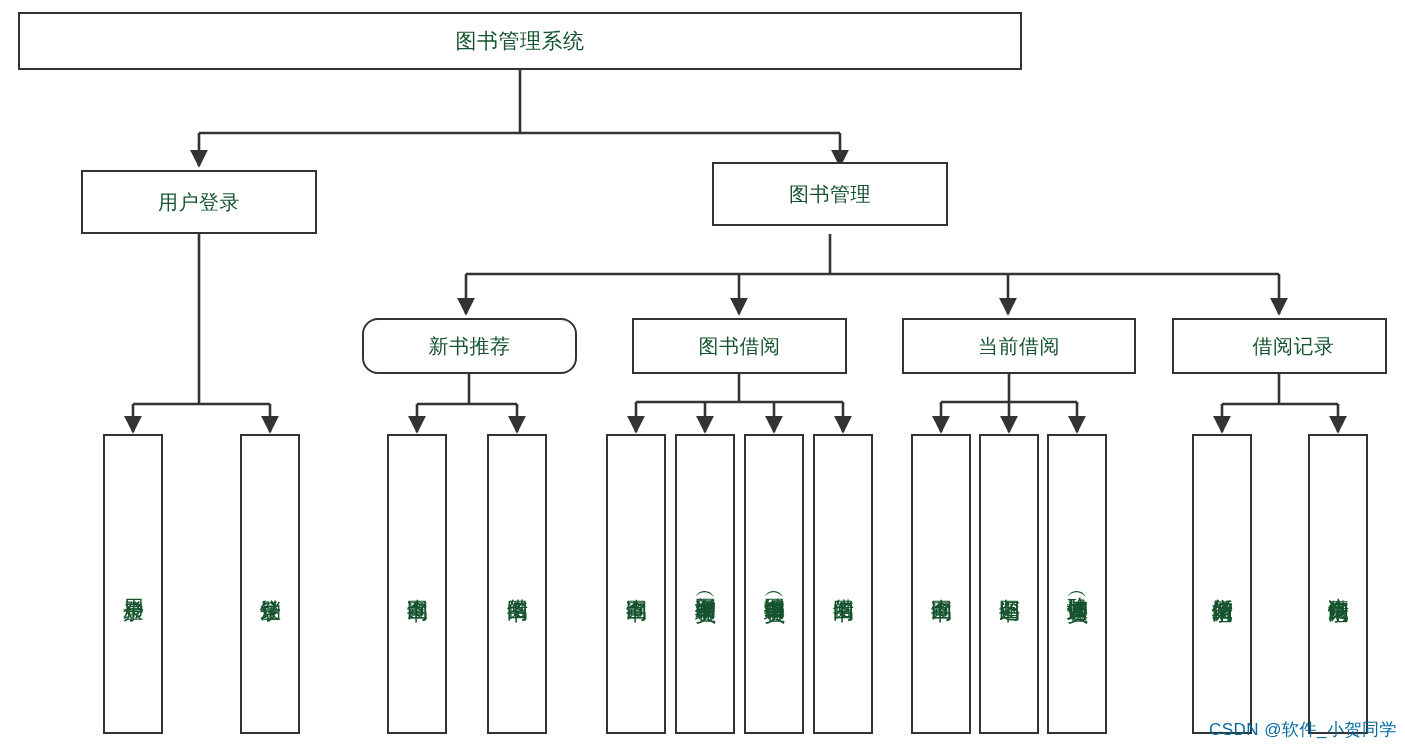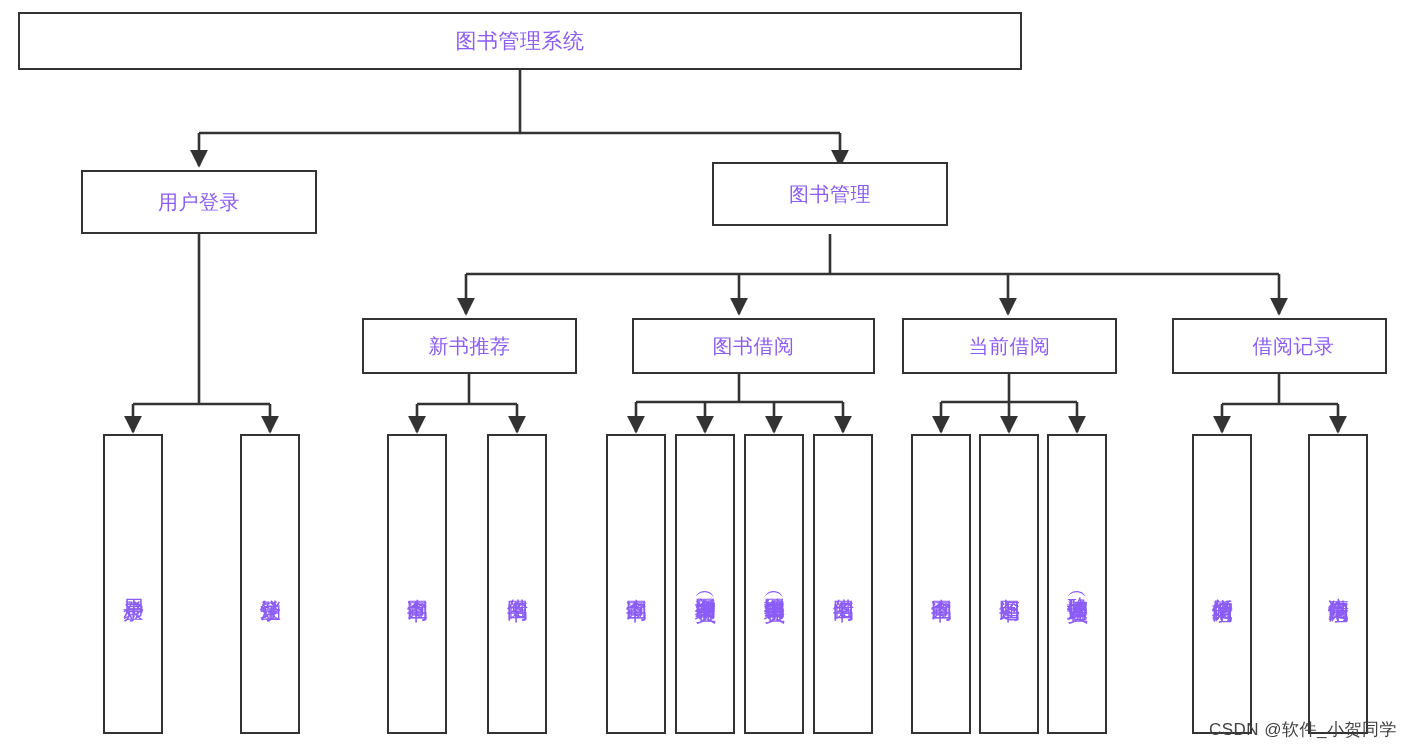--- a/index.html
+++ b/index.html
@@ -29,21 +29,21 @@
     position: absolute;
     box-sizing: border-box;
     background: #ffffff;
     border: 2px solid #333333;
     display: flex;
     align-items: center;
     justify-content: center;
     z-index: 2;
   }
   .node-label {
-    color: #8b5cf6;
+    color: #14532d;
     font-size: 20px;
     line-height: 1.12;
     letter-spacing: 0.5px;
     white-space: nowrap;
     text-align: left;
   }
   .node.root .node-label { font-size: 21px; }
   .node.level2 .node-label { font-size: 20px; }
   .node.level3 .node-label { font-size: 20px; }
   .node.leaf {
@@ -58,21 +58,21 @@
     line-height: 1.28;
     letter-spacing: 1px;
     white-space: normal;
     max-height: 100%;
   }
   .watermark {
     position: absolute;
     right: 8px;
     bottom: 6px;
     font-size: 17px;
-    color: #404040;
+    color: #0369a1;
     letter-spacing: 0.5px;
     z-index: 3;
     white-space: nowrap;
   }
 </style>
 </head>
 <body>
 
 <div id="canvas">
 
@@ -130,27 +130,27 @@
     <span class="node-label">图书管理系统</span>
   </div>
 
   <div class="node level2" style="left:81px; top:170px; width:236px; height:64px;">
     <span class="node-label">用户登录</span>
   </div>
   <div class="node level2" style="left:712px; top:162px; width:236px; height:64px;">
     <span class="node-label">图书管理</span>
   </div>
 
-  <div class="node level3" style="left:362px; top:318px; width:215px; height:56px;">
+  <div class="node level3" style="left:362px; top:318px; width:215px; height:56px;border-radius:16px;">
     <span class="node-label">新书推荐</span>
   </div>
-  <div class="node level3" style="left:632px; top:318px; width:243px; height:56px;">
+  <div class="node level3" style="left:632px; top:318px; width:215px; height:56px;">
     <span class="node-label">图书借阅</span>
   </div>
-  <div class="node level3" style="left:902px; top:318px; width:215px; height:56px;">
+  <div class="node level3" style="left:902px; top:318px; width:234px; height:56px;">
     <span class="node-label">当前借阅</span>
   </div>
   <div class="node level3" style="left:1172px; top:318px; width:215px; height:56px;padding-left:28px;">
     <span class="node-label">借阅记录</span>
   </div>
 
   <div class="node leaf" style="left:103px; top:434px; width:60px; height:300px;">
     <span class="node-label">用户登录</span>
   </div>
   <div class="node leaf" style="left:240px; top:434px; width:60px; height:300px;">

